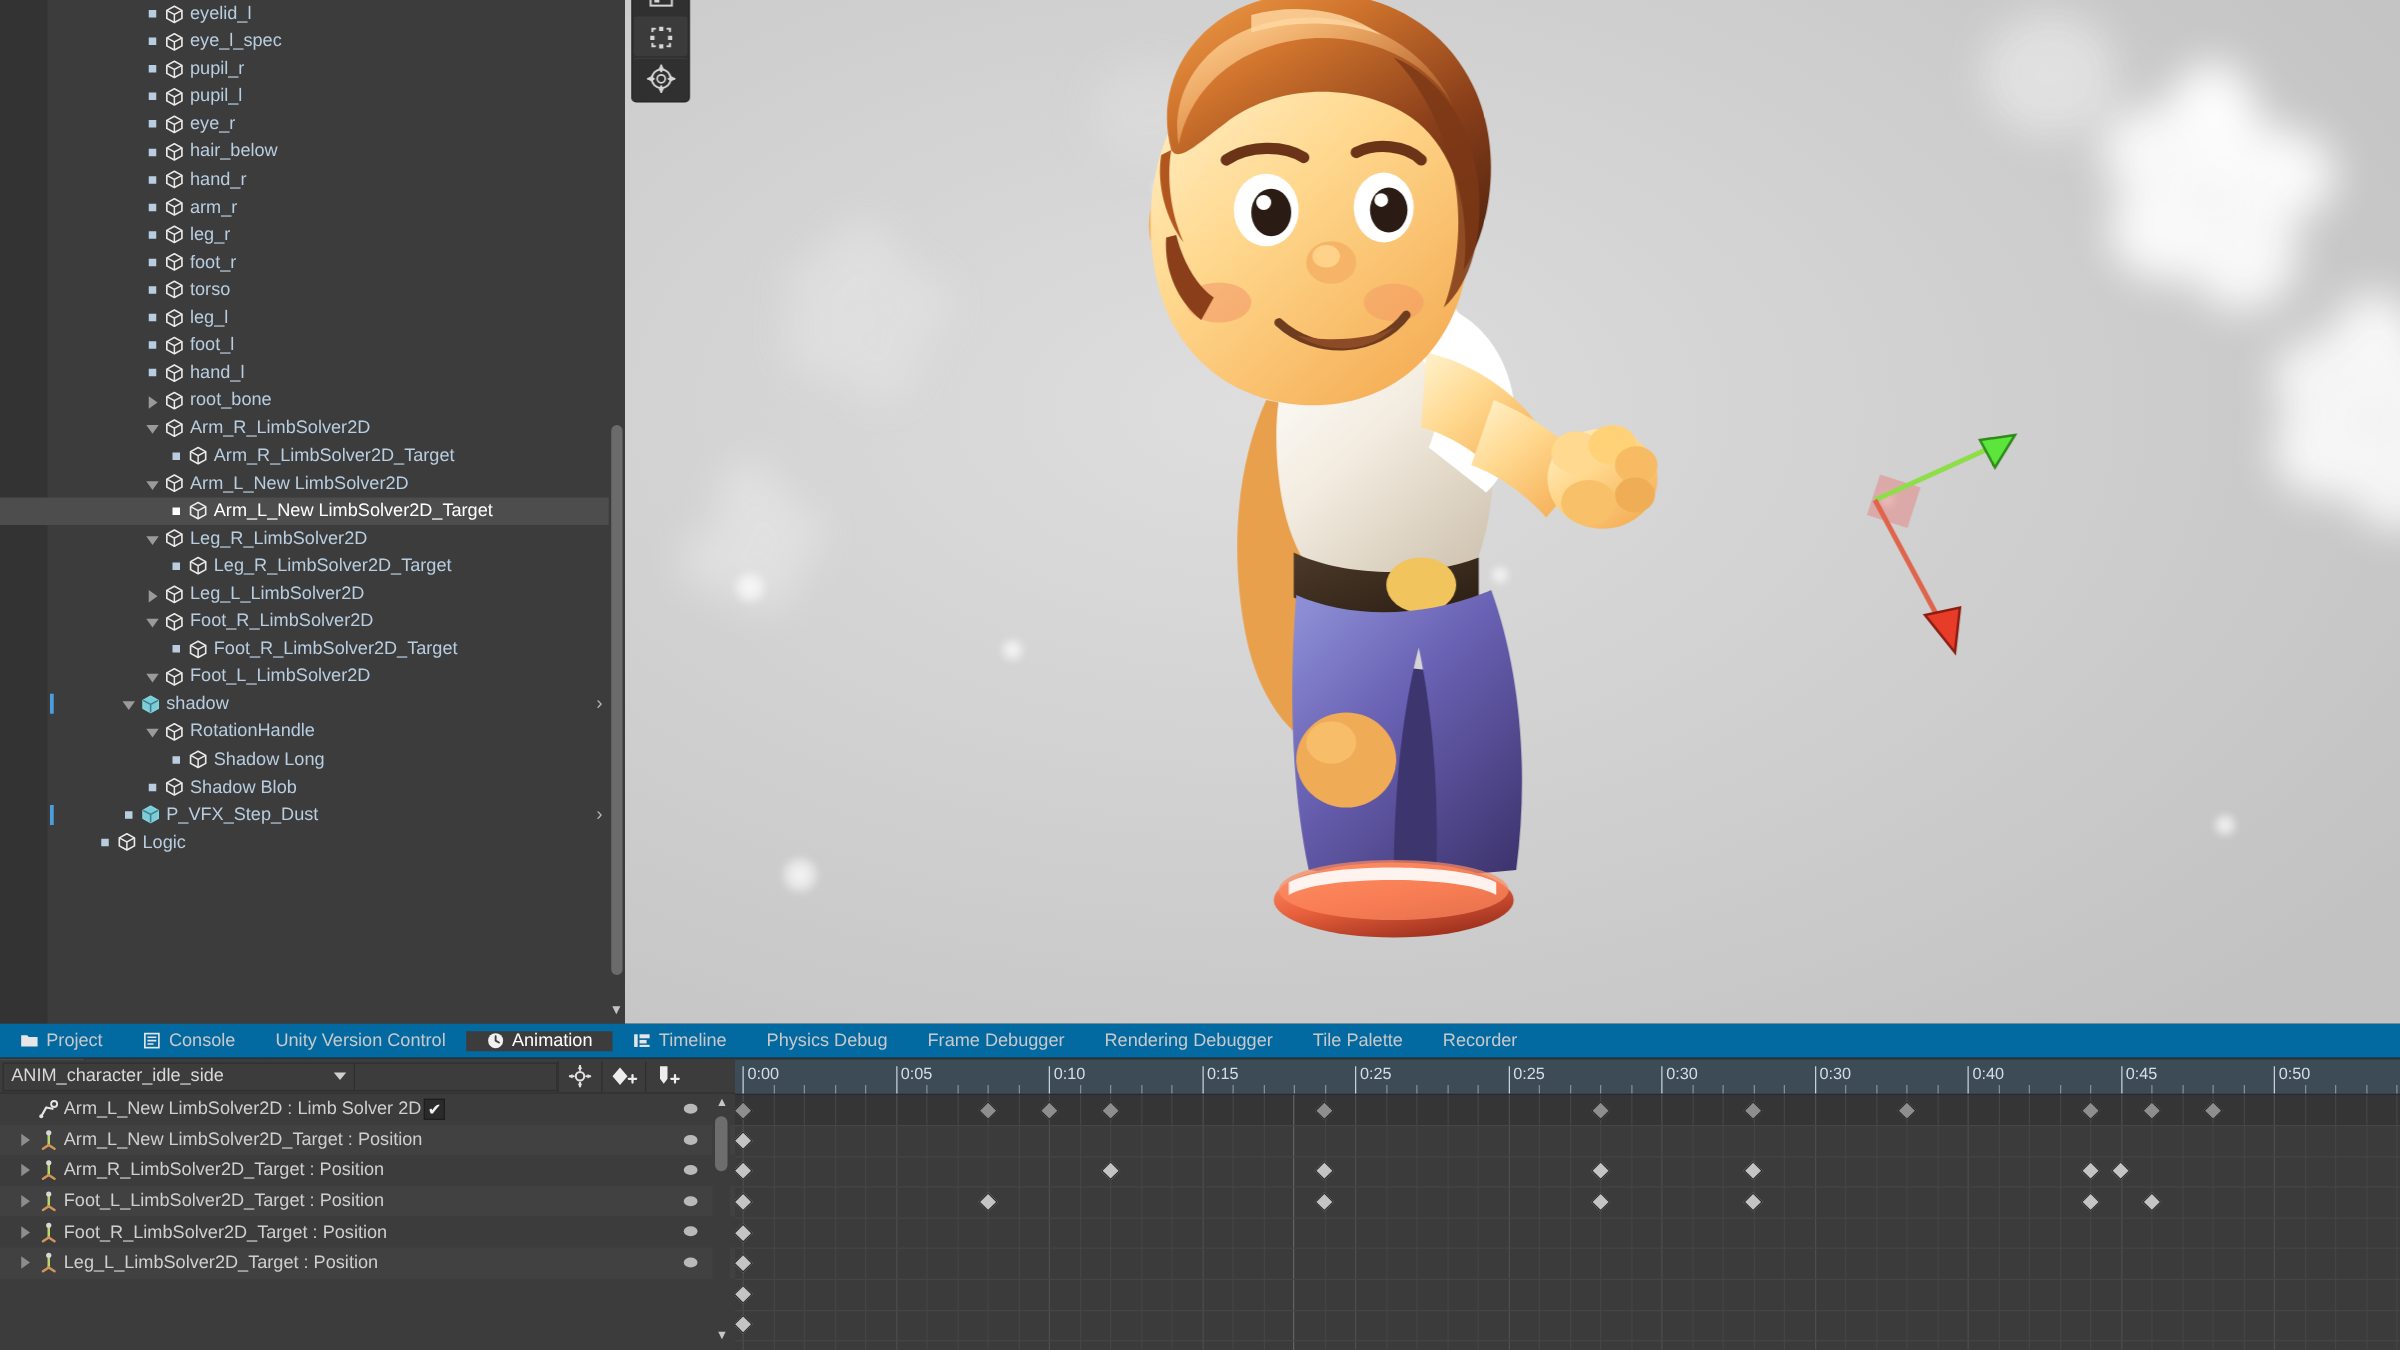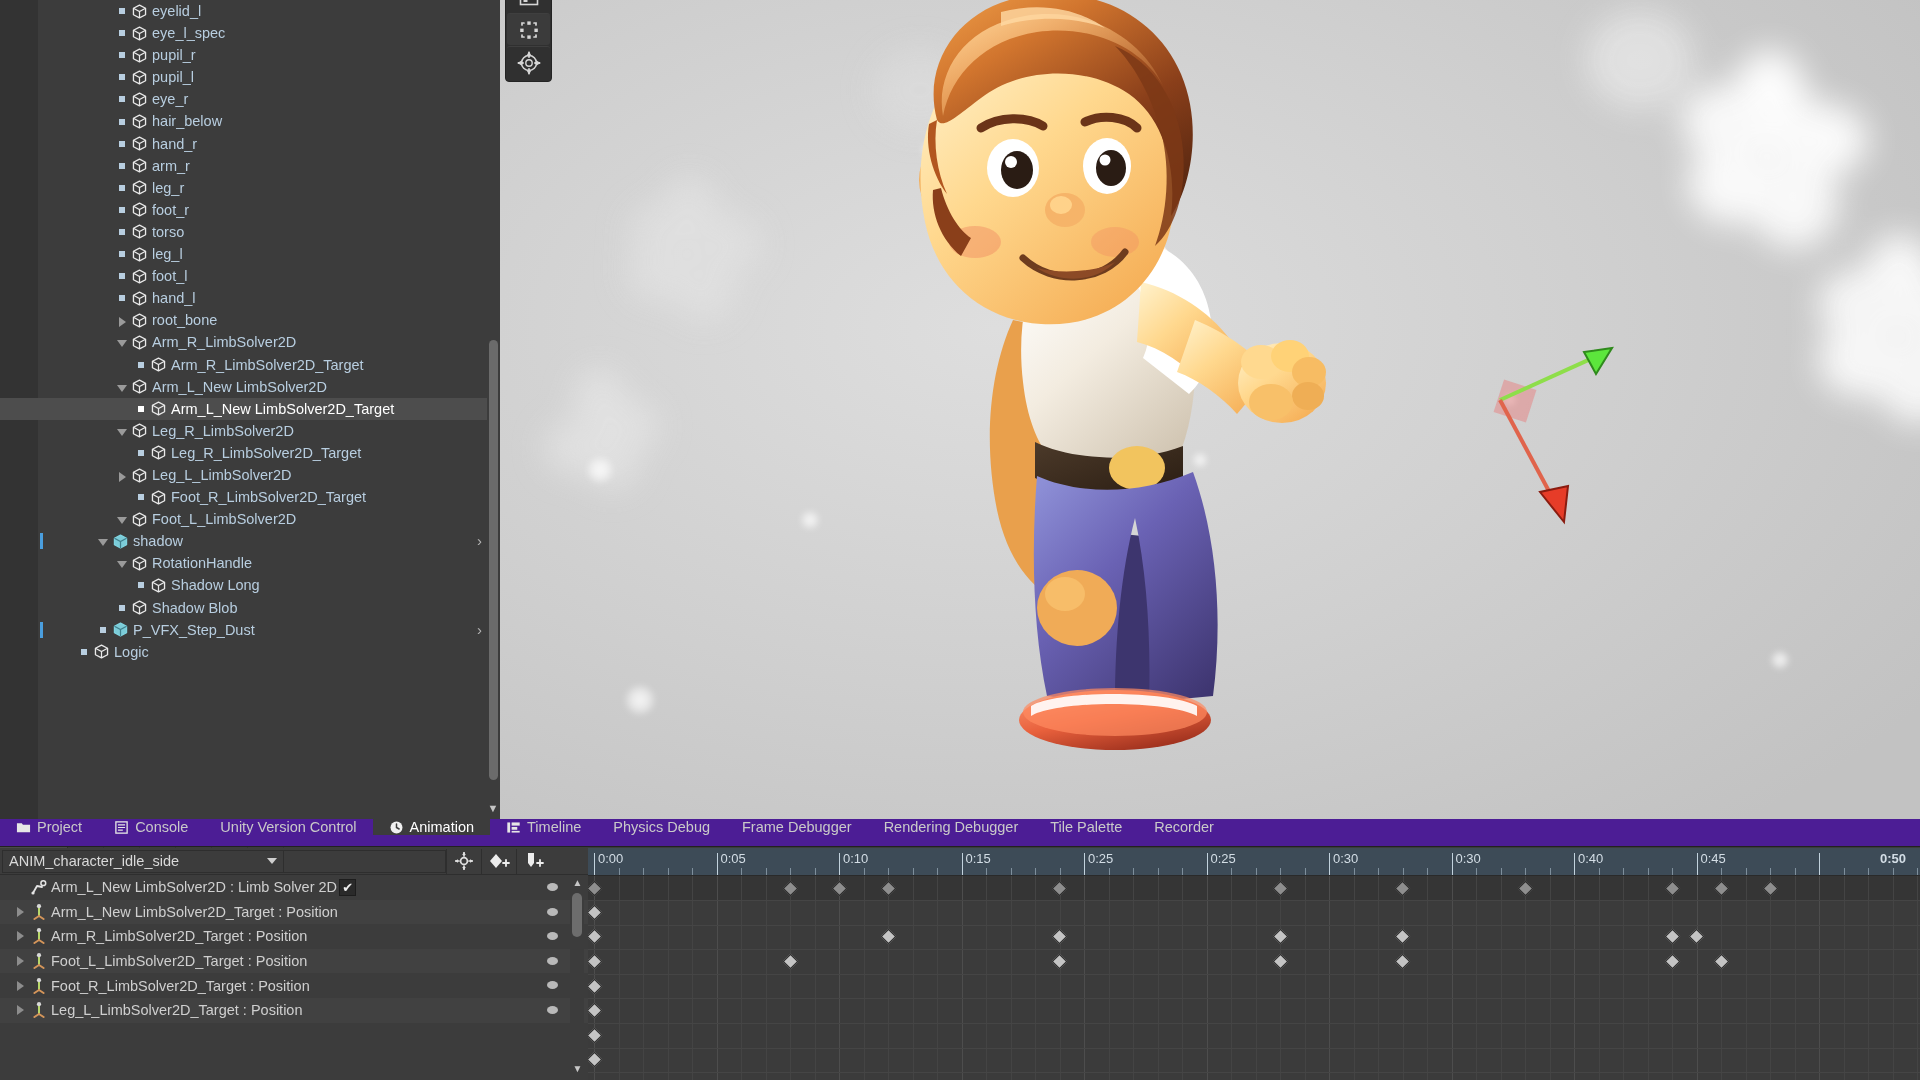--- a/index.html
+++ b/index.html
@@ -100,22 +100,22 @@
   #character { position: absolute; left: 285px; top: -10px; width: 600px; height: 810px; }
 
   
   #bottom {
     position: absolute; left: 0; top: 819px;
     width: 1920px; height: 261px;
     background: #3c3c3c;
   }
   #tabbar {
     position: relative; height: 28px;
-    background: #4c1d95;
-    display: flex; align-items: flex-start;
+    background: #0369a1;
+    display: flex; align-items: center;
     border-bottom: 1px solid #222;
   }
   .tab {
     display: flex; align-items: center; gap: 6px;
     padding: 0 16px;
     font-size: 14.5px; color: #c9c9c9;
     white-space: nowrap;
   }
   .tab.active { background: #3c3c3c; color: #ffffff; }
   .tab .tabicon { width: 15px; height: 15px; display:block; }
@@ -452,20 +452,29 @@
           <span class="lbl">Leg_R_LimbSolver2D_Target</span>
         </div>
         <div class="hrow">
           <span style="display:inline-block;width:116px;flex:0 0 116px"></span>
           <span class="tw closed"></span>
           <svg class="cubeicon" viewBox="0 0 18 18">
     <path d="M9 2.2 L15.4 5.6 L15.4 12.4 L9 15.8 L2.6 12.4 L2.6 5.6 Z" fill="none" fill-opacity="0" stroke="#e9e9e9" stroke-width="1.4" stroke-linejoin="round"></path>
     <path d="M2.6 5.6 L9 9 L15.4 5.6 M9 9 L9 15.8" fill="none" stroke="#e9e9e9" stroke-width="1.3"></path>
   </svg>
           <span class="lbl">Leg_L_LimbSolver2D</span>
+        </div>
+        <div class="hrow">
+          <span style="display:inline-block;width:116px;flex:0 0 116px"></span>
+          <span class="tw open"></span>
+          <svg class="cubeicon" viewBox="0 0 18 18">
+    <path d="M9 2.2 L15.4 5.6 L15.4 12.4 L9 15.8 L2.6 12.4 L2.6 5.6 Z" fill="none" fill-opacity="0" stroke="#e9e9e9" stroke-width="1.4" stroke-linejoin="round"></path>
+    <path d="M2.6 5.6 L9 9 L15.4 5.6 M9 9 L9 15.8" fill="none" stroke="#e9e9e9" stroke-width="1.3"></path>
+  </svg>
+          <span class="lbl">Foot_R_LimbSolver2D</span>
         </div>
         <div class="hrow">
           <span style="display:inline-block;width:135px;flex:0 0 135px"></span>
           <span class="tw"></span>
           <svg class="cubeicon" viewBox="0 0 18 18">
     <path d="M9 2.2 L15.4 5.6 L15.4 12.4 L9 15.8 L2.6 12.4 L2.6 5.6 Z" fill="none" fill-opacity="0" stroke="#e9e9e9" stroke-width="1.4" stroke-linejoin="round"></path>
     <path d="M2.6 5.6 L9 9 L15.4 5.6 M9 9 L9 15.8" fill="none" stroke="#e9e9e9" stroke-width="1.3"></path>
   </svg>
           <span class="lbl">Foot_R_LimbSolver2D_Target</span>
         </div>
@@ -963,21 +972,21 @@
         <div class="rtick minor" style="left: 1035px;"></div>
         <div class="rtick minor" style="left: 1059.5px;"></div>
         <div class="rtick minor" style="left: 1084px;"></div>
         <div class="rtick major" style="left: 1108.5px;"></div>
         <div class="rlabel" style="left: 1112.5px;">0:45</div>
         <div class="rtick minor" style="left: 1133px;"></div>
         <div class="rtick minor" style="left: 1157.5px;"></div>
         <div class="rtick minor" style="left: 1182px;"></div>
         <div class="rtick minor" style="left: 1206.5px;"></div>
         <div class="rtick major" style="left: 1231px;"></div>
-        <div class="rlabel" style="left: 1292px; font-weight: bold;">0:50</div>
+        <div class="rlabel" style="left: 1235px;">0:50</div>
         <div class="rtick minor" style="left: 1255.5px;"></div>
         <div class="rtick minor" style="left: 1280px;"></div>
         <div class="rtick minor" style="left: 1304.5px;"></div>
         <div class="rtick minor" style="left: 1329px;"></div>
       </div>
 
     <div id="proprows">
         <div class="prow">
           <span style="display:inline-block;width:30px;flex:0 0 30px"></span>
           <svg class="picon" viewBox="0 0 18 18">

